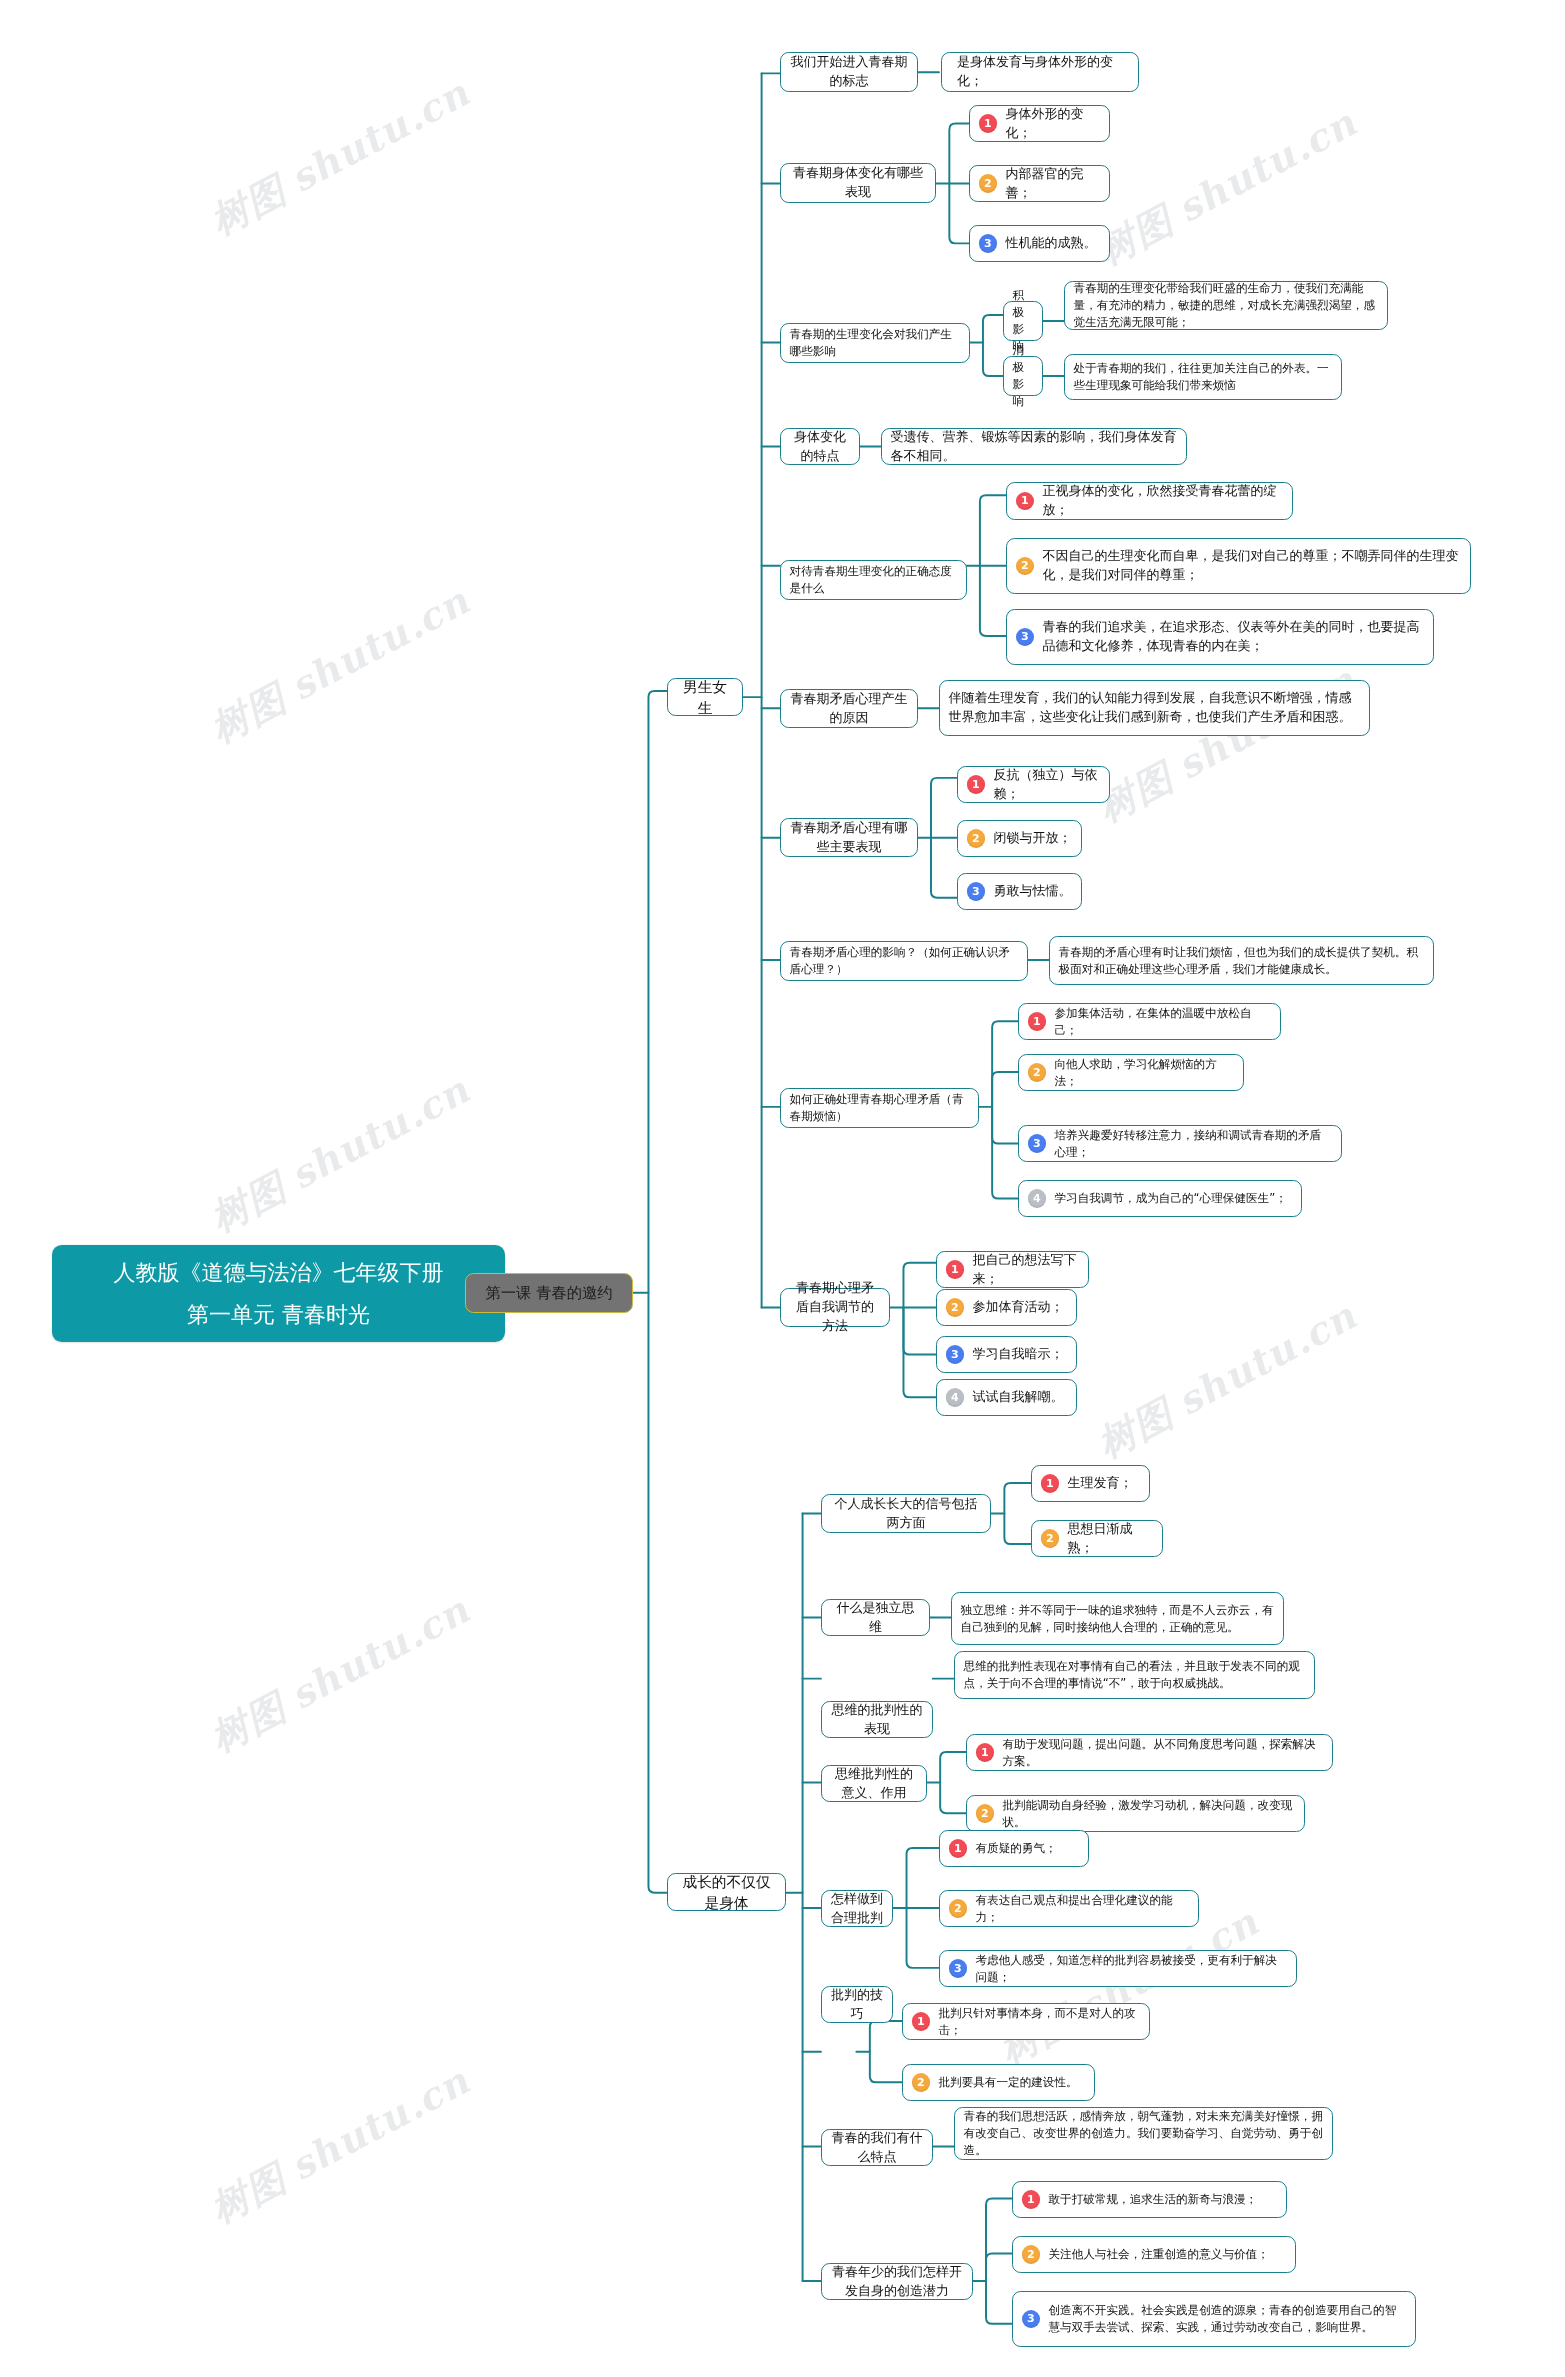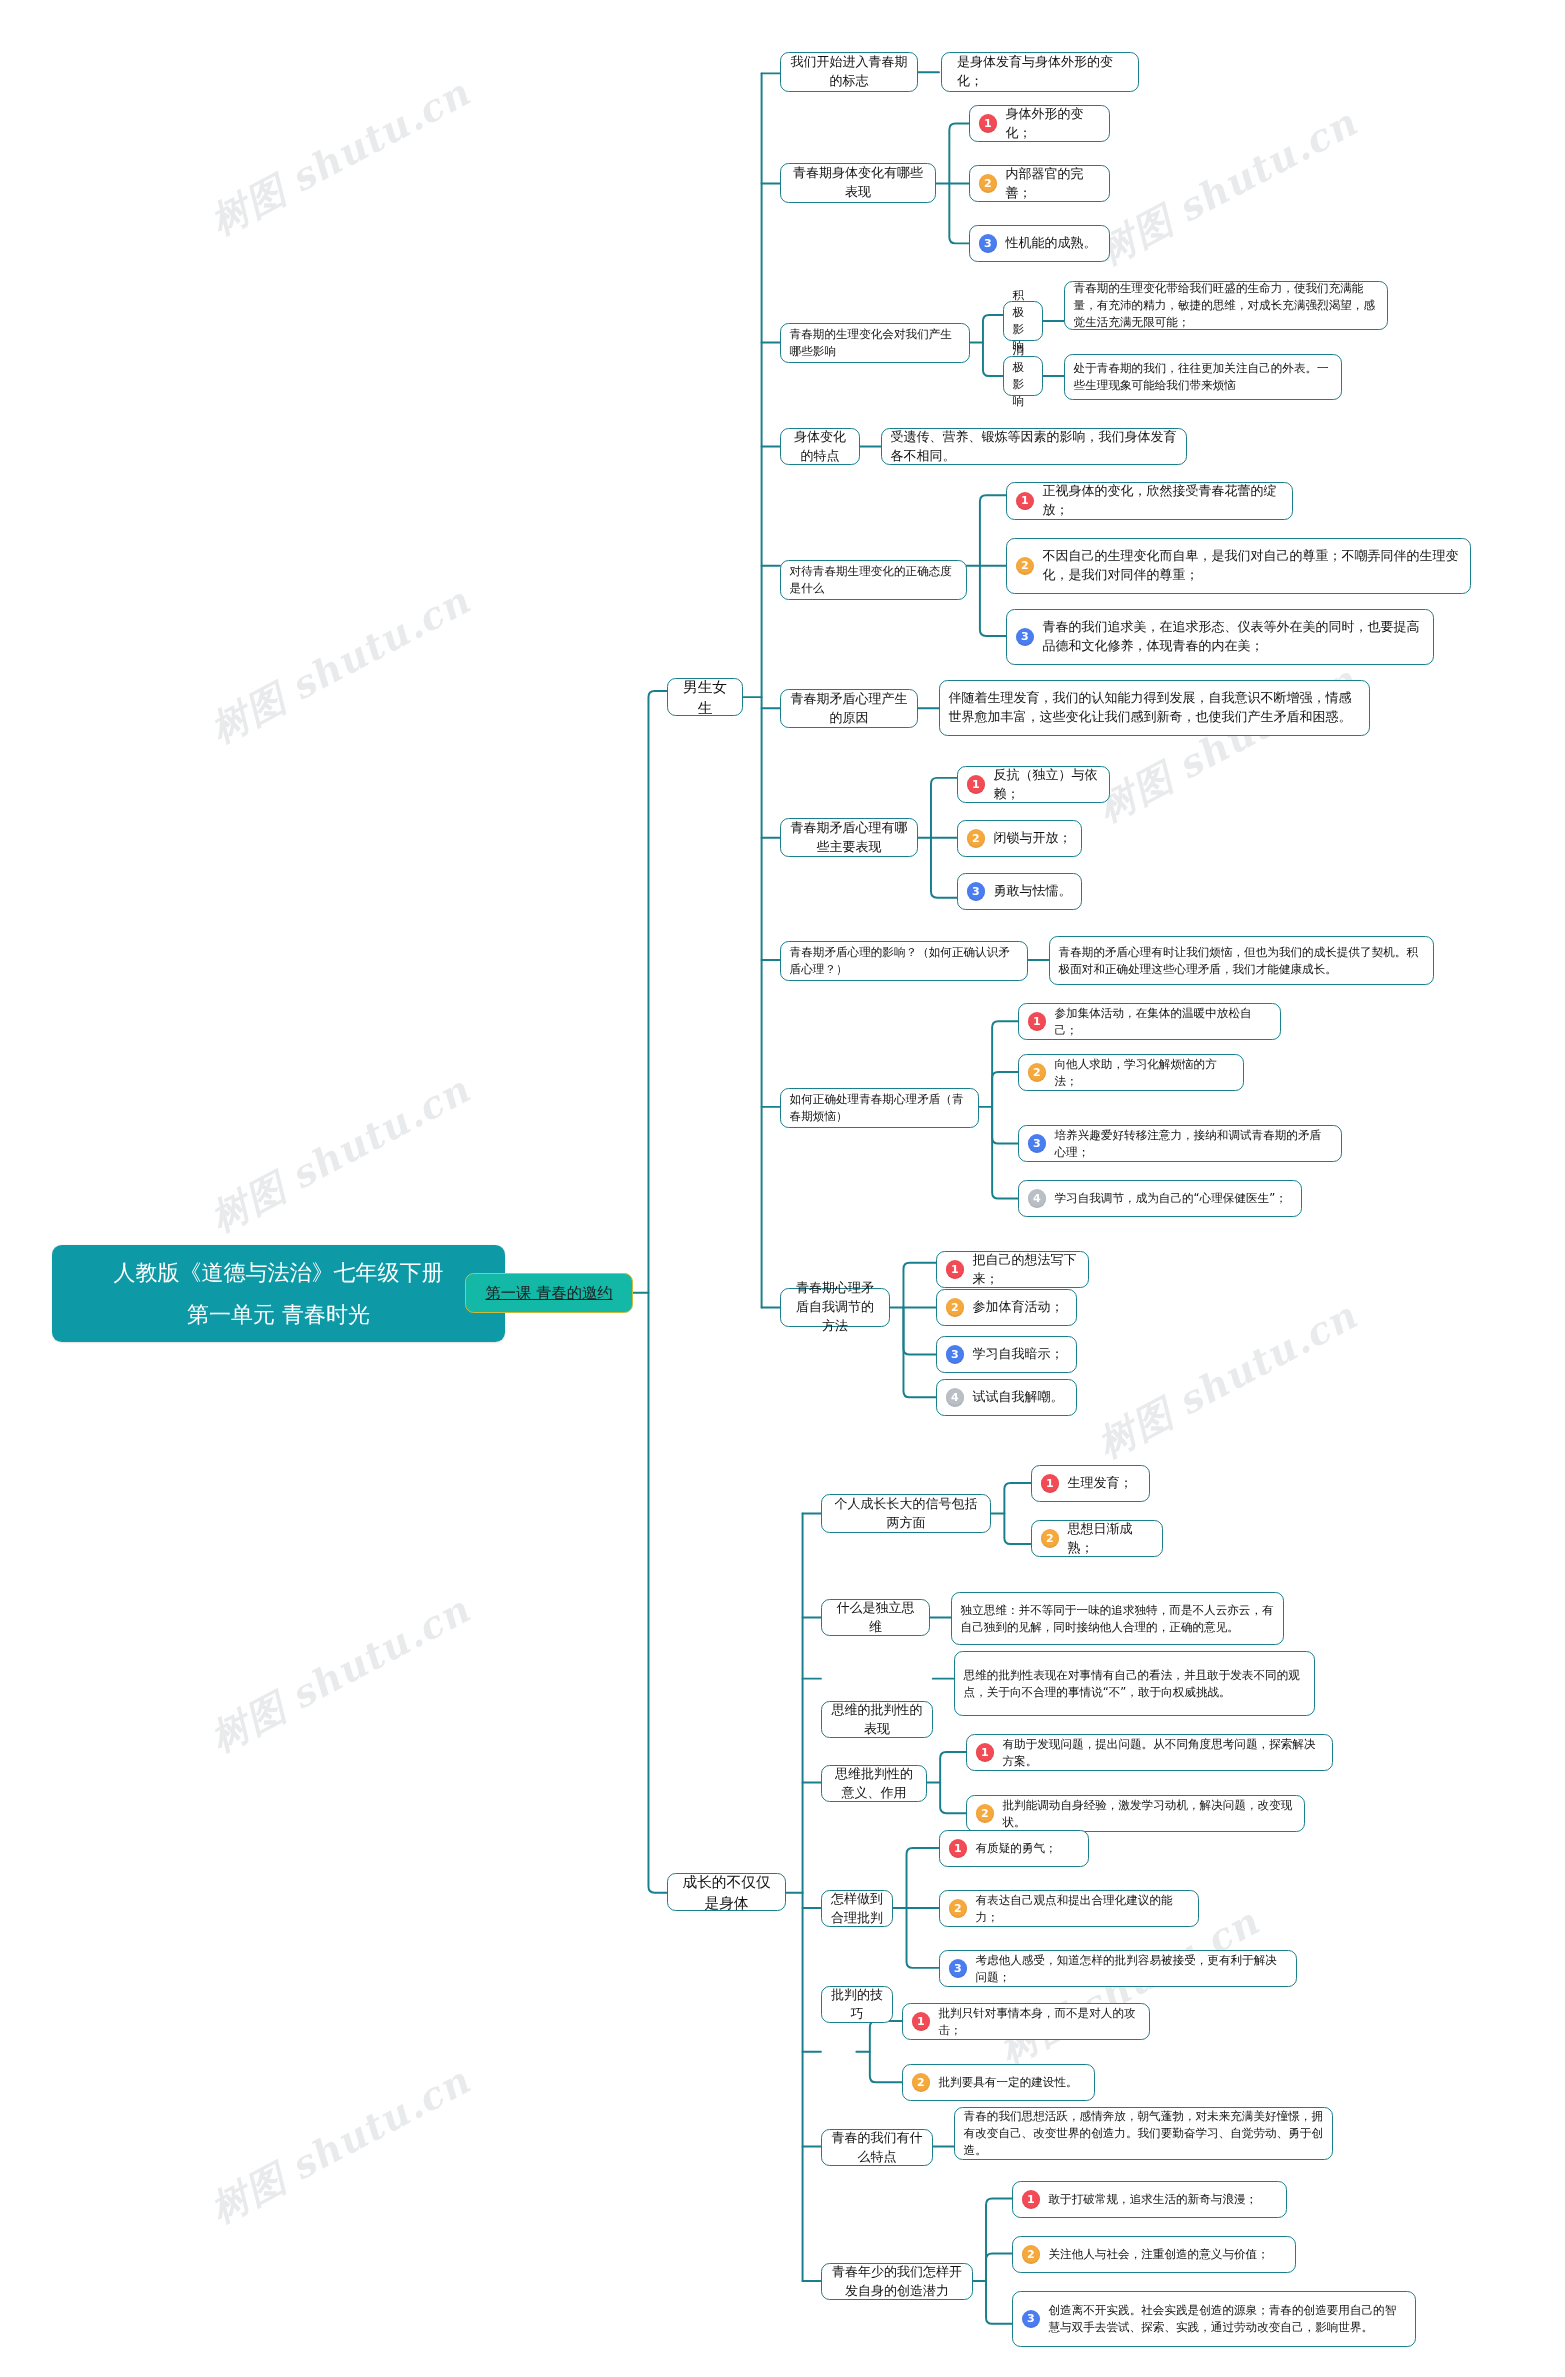--- a/index.html
+++ b/index.html
@@ -54,28 +54,27 @@
     border-radius:9.8px;
     color:#ffffff;
     justify-content:center;
     text-align:center;
     font-size:22px;
     line-height:1.9;
     padding:11px 12.2px;
     box-shadow:0 0.6px 1.8px rgba(0,0,0,.12);
   }
   .lesson{
-    background:#14b8a6;
+    background:#737373;
     border:1.2px solid #cdbb3a;
     border-radius:8.6px;
     justify-content:center;
     text-align:center;
     font-size:15.3px;
     color:#1d1d1d;
-    text-decoration:underline;
   }
   .l2{ font-size:14.7px; justify-content:center; text-align:center;}
   .l3{ font-size:13px; }
   .l3.ctr{ justify-content:center; text-align:center;}
   .l4{ font-size:11.6px; }
   .small{ font-size:11.6px; }
 
   
   .badge{
     flex:0 0 auto;
@@ -366,21 +365,21 @@
   <div class="node l3 ctr" style="left:821px;top:1599px;width:109px;height:37px;">
     <span class="txt">什么是独立思维</span>
   </div>
   <div class="node l4" style="left:951px;top:1592px;width:333px;height:53px;">
     <span class="txt">独立思维：并不等同于一味的追求独特，而是不人云亦云，有自己独到的见解，同时接纳他人合理的，正确的意见。</span>
   </div>
 
   <div class="node l3 ctr" style="left:821px;top:1661px;width:112px;height:37px;margin-top:40px;">
     <span class="txt">思维的批判性的表现</span>
   </div>
-  <div class="node l4" style="left:954px;top:1651px;width:361px;height:65px;">
+  <div class="node l4" style="left:954px;top:1651px;width:361px;height:48px;">
     <span class="txt">思维的批判性表现在对事情有自己的看法，并且敢于发表不同的观点，关于向不合理的事情说“不”，敢于向权威挑战。</span>
   </div>
 
   <div class="node l3 ctr" style="left:821px;top:1765px;width:106px;height:37px;">
     <span class="txt">思维批判性的意义、作用</span>
   </div>
   <div class="node l4" style="left:966px;top:1734px;width:367px;height:37px;">
     <span class="badge b1">1</span>
     <span class="txt">有助于发现问题，提出问题。从不同角度思考问题，探索解决方案。</span>
   </div>

